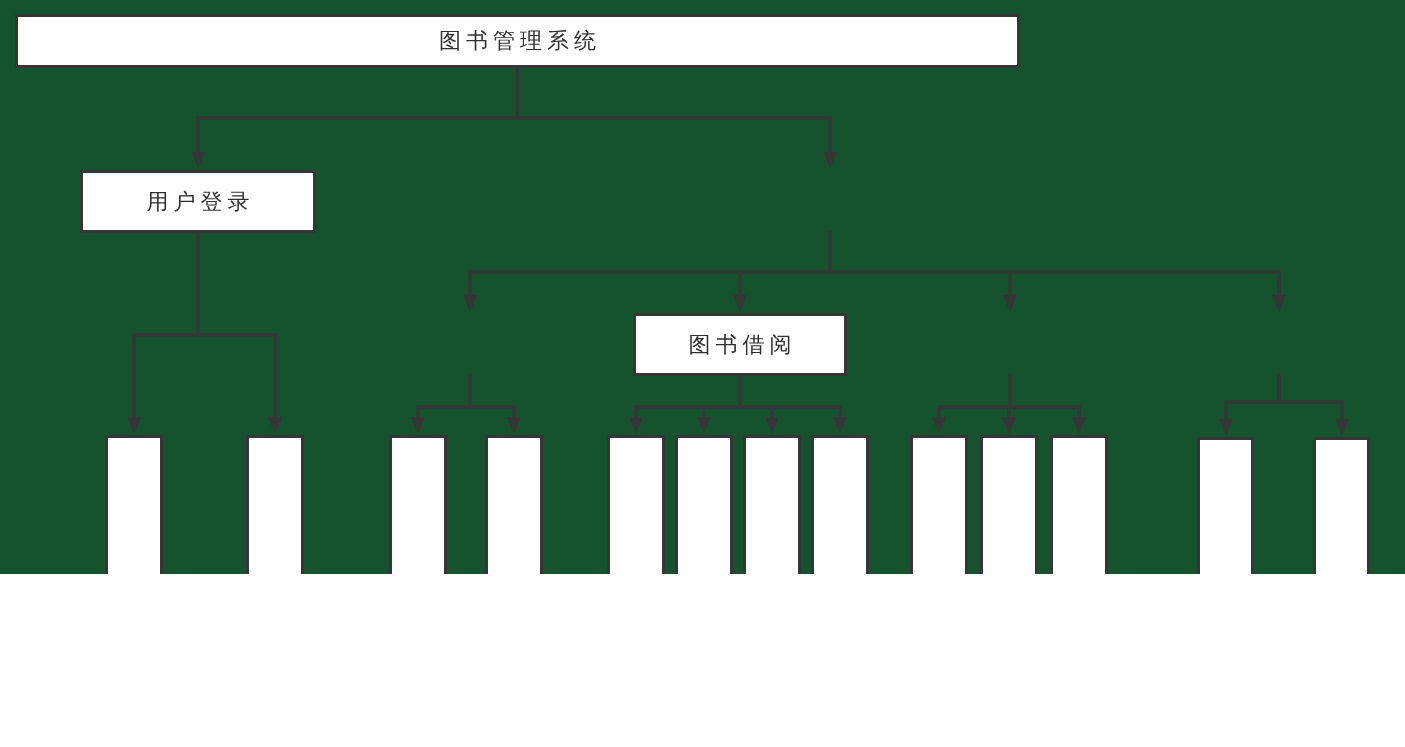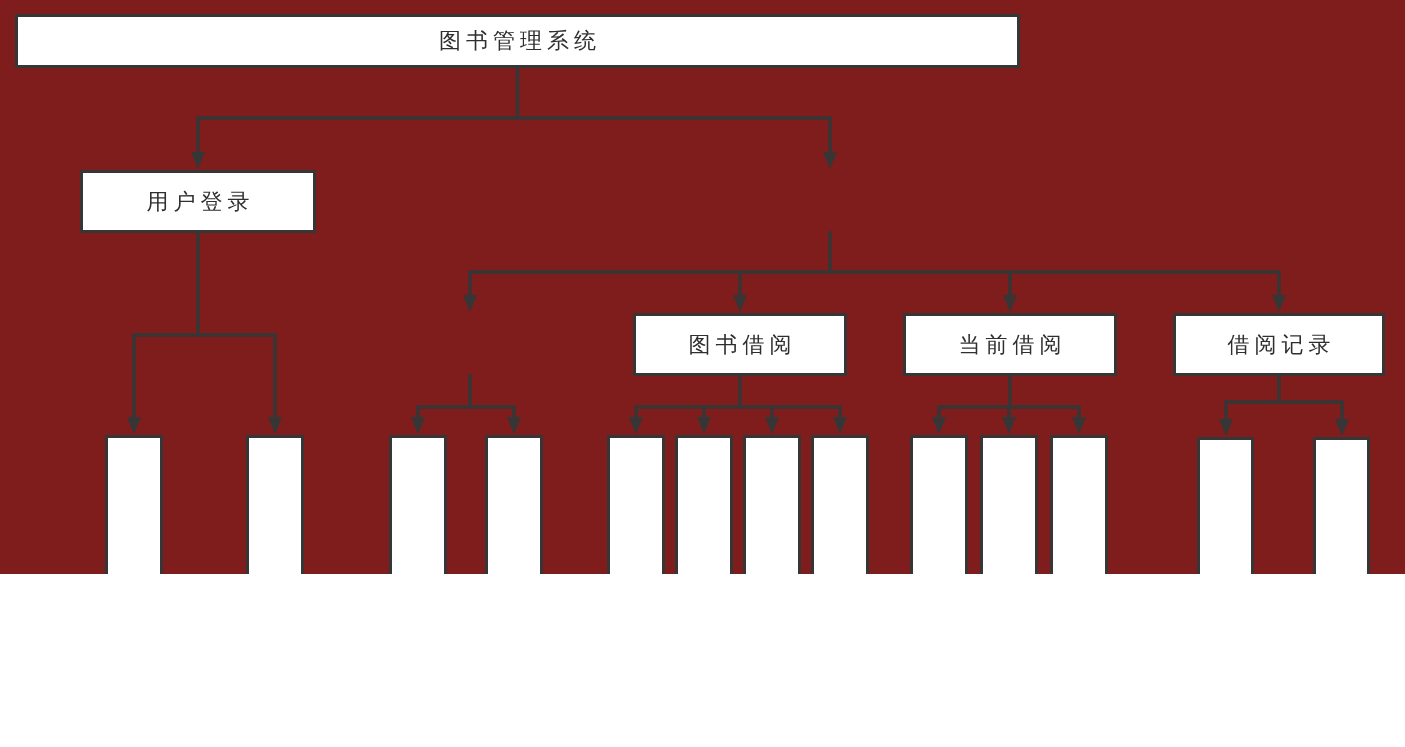--- a/index.html
+++ b/index.html
@@ -5,21 +5,21 @@
   html, body {
     margin: 0;
     padding: 0;
     background: #ffffff;
     font-family: "Liberation Sans", "DejaVu Sans", sans-serif;
   }
   .canvas {
     position: relative;
     width: 1405px;
     height: 574px;
-    background: #7f1d1d;
+    background: #14532d;
     overflow: hidden;
     color: #2f2f2f;
   }
   .connectors {
     position: absolute;
     left: 0; top: 0;
     width: 1405px;
     height: 747px;
   }
   .node {
@@ -104,26 +104,20 @@
     <span class="lbl">图书管理系统</span>
   </div>
 
   <div class="node" style="left:80px; top:170px; width:236px; height:63px;">
     <span class="lbl">用户登录</span>
   </div>
 
   <div class="node" style="left:633px; top:313px; width:214px; height:63px;">
     <span class="lbl">图书借阅</span>
   </div>
-  <div class="node" style="left:903px; top:313px; width:214px; height:63px;">
-    <span class="lbl">当前借阅</span>
-  </div>
-  <div class="node" style="left:1173px; top:313px; width:212px; height:63px;">
-    <span class="lbl">借阅记录</span>
-  </div>
 
   <div class="node leaf" style="left:105px; top:435px; width:58px; height:300px;">
     <span class="lbl">用户登录</span>
   </div>
   <div class="node leaf" style="left:246px; top:435px; width:58px; height:300px;">
     <span class="lbl">注销登录</span>
   </div>
 
   <div class="node leaf" style="left:389px; top:435px; width:58px; height:300px;">
     <span class="lbl">查询图书</span>

